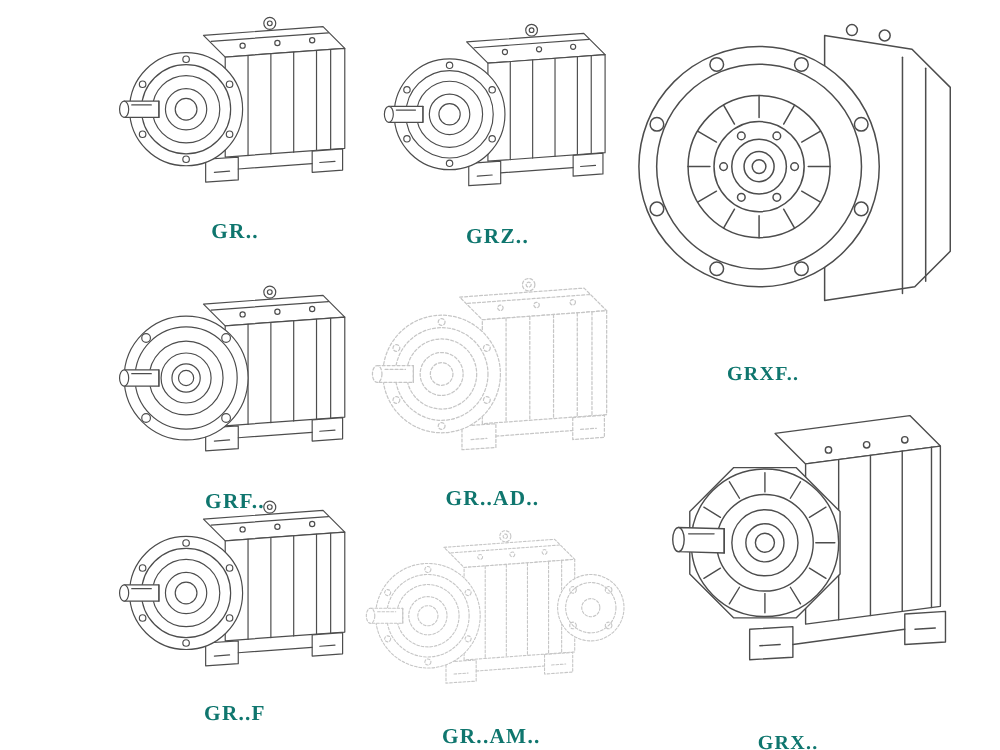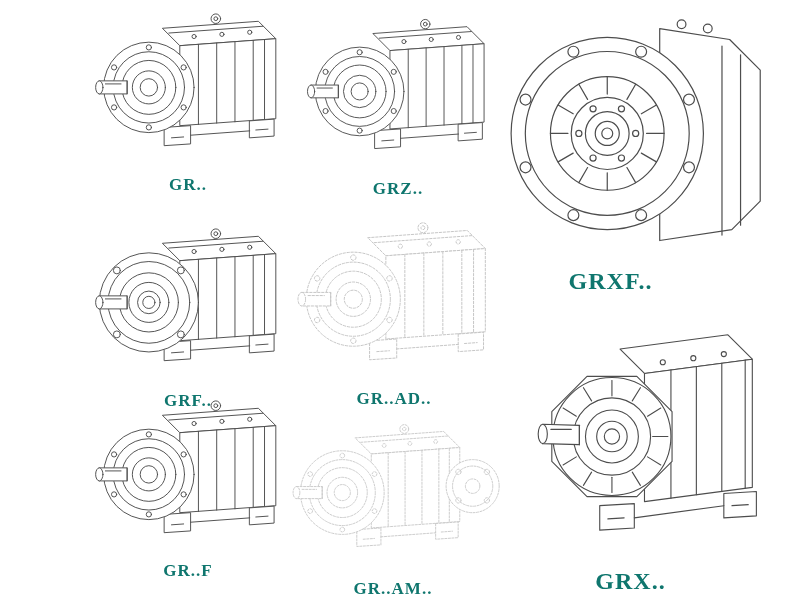--- a/index.html
+++ b/index.html
@@ -5,21 +5,21 @@
   html,body{margin:0;padding:0;background:#ffffff;}
   body{width:800px;height:600px;position:relative;overflow:hidden;
        font-family:"Liberation Serif", serif;}
   .cell{position:absolute;display:flex;flex-direction:column;align-items:center;}
   .fig{flex:1 1 auto;width:100%;display:flex;align-items:center;justify-content:center;}
   .fig svg{width:100%;height:100%;stroke:#4d4d4d;stroke-width:1.1;fill:none;
            stroke-linejoin:round;stroke-linecap:round;}
   .ghost svg{stroke:#c6c6c6;stroke-dasharray:2.6 1.8;}
   .lbl{font-weight:700;font-size:17px;color:#0f766e;letter-spacing:1px;
        line-height:22px;height:22px;white-space:nowrap;}
-  .lbl-big{font-size:24px;line-height:26px;height:26px;}
+  .lbl-big{font-size:16px;line-height:26px;height:26px;margin-top:19px;}
   .shift-xf{margin-right:70px;}
   .shift-x{margin-right:30px;}
 </style>
 </head>
 <body>
 
 <svg width="0" height="0" style="position:absolute" aria-hidden="true">
   <defs>
 
     <g id="g-body">

